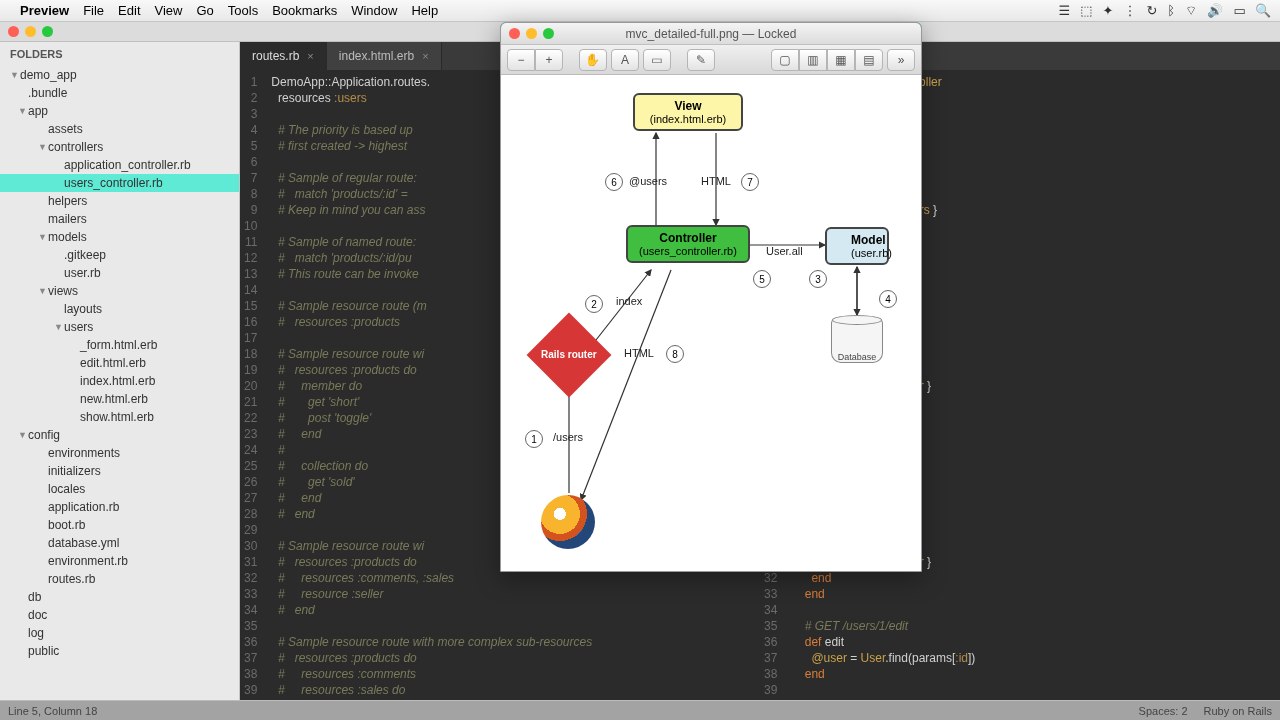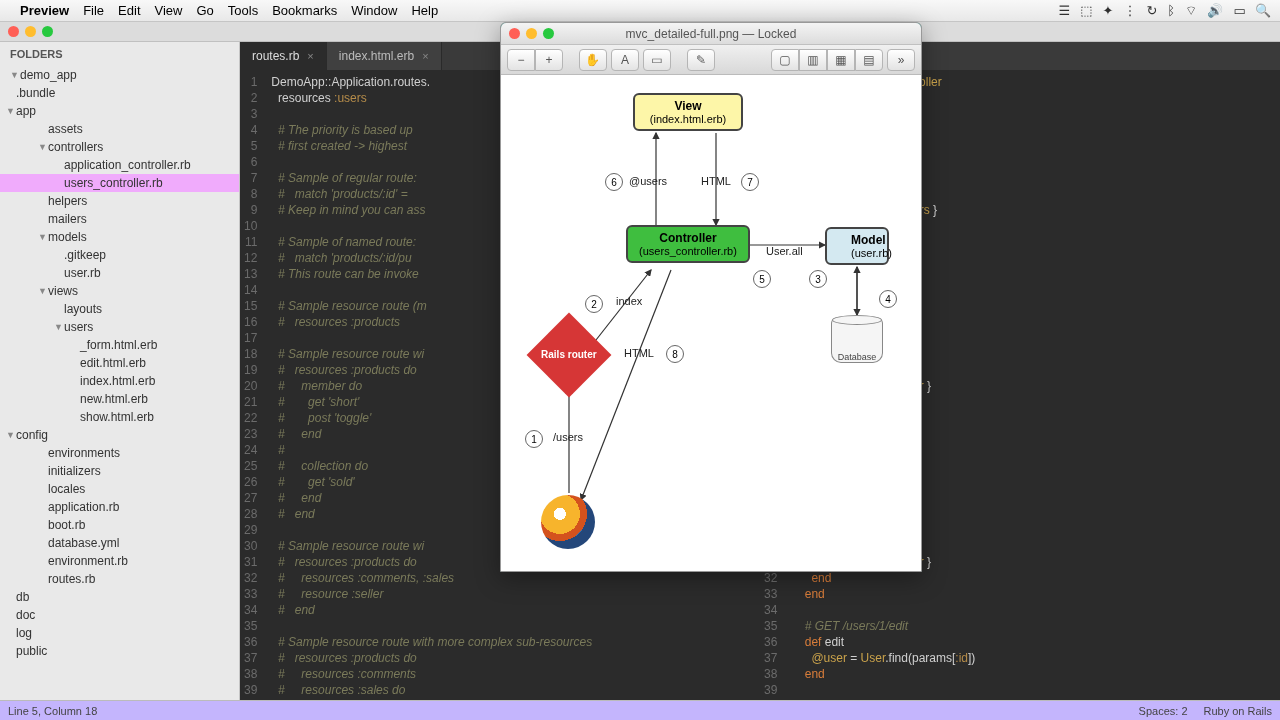--- a/index.html
+++ b/index.html
@@ -19,41 +19,41 @@
 .dot { width: 11px; height: 11px; border-radius: 50%; }
 .dot.red { background: #ff5f56; } .dot.yellow { background: #ffbd2e; } .dot.green { background: #27c93f; }
 
 .editor-body { flex: 1; display: flex; min-height: 0; }
 
 
 .sidebar { width: 240px; background: #e9e9e9; border-right: 1px solid #c5c5c5; font-size: 12px; color: #333; overflow: hidden; }
 .sidebar .hdr { padding: 6px 10px; font-weight: bold; color: #555; text-transform: uppercase; font-size: 11px; }
 .sidebar .node { padding: 2px 0 2px 10px; white-space: nowrap; display: flex; align-items: center; }
 .sidebar .tw { width: 10px; display:inline-block; color:#888; font-size:9px; }
-.sidebar .node.sel { background: #f0abfc; }
-.sidebar .indent1 { padding-left: 6px; } .sidebar .indent2 { padding-left: 38px; }
+.sidebar .node.sel { background: #5eead4; }
+.sidebar .indent1 { padding-left: 18px; } .sidebar .indent2 { padding-left: 38px; }
 .sidebar .indent3 { padding-left: 54px; } .sidebar .indent4 { padding-left: 70px; }
 
 
 .panes { flex:1; display:flex; min-width:0; }
 .pane { flex:1; display:flex; flex-direction:column; min-width:0; background:#2b2b2b; }
 .tabs { height: 28px; background: #3a3a3a; display:flex; align-items:stretch; font-size:12px; }
 .tab { display:flex; align-items:center; padding:0 12px; color:#bbb; background:#404040; border-right:1px solid #2a2a2a; gap:8px;}
 .tab.active { background:#2b2b2b; color:#ddd; }
 .tab .x { color:#888; font-size:11px; }
 .code { flex:1; display:flex; font-family: Menlo, Consolas, monospace; font-size: 12px; line-height: 16px; overflow:hidden; }
 .gutter { background:#2b2b2b; color:#6b6b6b; text-align:right; padding:4px 8px 4px 4px; user-select:none; }
 .gutter div { height:16px; }
 .src { padding:4px 0 4px 6px; color:#d0d0d0; white-space: pre; overflow:hidden; flex:1; }
 .src div { height:16px; }
 .c-kw { color:#d97d3a; } .c-com { color:#7a7a5a; font-style: italic; }
 .c-sym { color:#b58c4a; } .c-cls { color:#c9a24b; } .c-def { color:#d0d0d0; }
 
 
-.statusbar { height:20px; background:#c4b5fd; border-top:1px solid #bbb; display:flex; align-items:center; font-size:11px; color:#444; padding:0 8px; gap:16px; }
+.statusbar { height:20px; background:#a3a3a3; border-top:1px solid #bbb; display:flex; align-items:center; font-size:11px; color:#444; padding:0 8px; gap:16px; }
 .statusbar .right { margin-left:auto; display:flex; gap:16px; }
 
 
 .preview { position:absolute; top:22px; left:500px; width:422px; height:550px; background:#0f766e; border:1px solid #999; border-radius:6px 6px 0 0; box-shadow:0 6px 24px rgba(0,0,0,.35); display:flex; flex-direction:column; overflow:hidden; }
 .preview .titlebar { height:22px; background:linear-gradient(#f4f4f4,#dcdcdc); display:flex; align-items:center; justify-content:center; position:relative; font-size:12px; color:#555; border-bottom:1px solid #c0c0c0; }
 .preview .titlebar .dots { position:absolute; left:8px; display:flex; gap:6px; }
 .preview .toolbar { height:30px; background:linear-gradient(#f0f0f0,#d8d8d8); border-bottom:1px solid #bbb; display:flex; align-items:center; padding:0 6px; gap:4px; }
 .tbbtn { width:28px; height:22px; background:linear-gradient(#fff,#e3e3e3); border:1px solid #b5b5b5; border-radius:4px; display:flex; align-items:center; justify-content:center; font-size:12px; color:#555;}
 .tbgrp { display:flex; } .tbgrp .tbbtn { border-radius:0; } .tbgrp .tbbtn:first-child{border-radius:4px 0 0 4px;} .tbgrp .tbbtn:last-child{border-radius:0 4px 4px 0;}
 .preview .canvas { flex:1; background:#fff; position:relative; }

